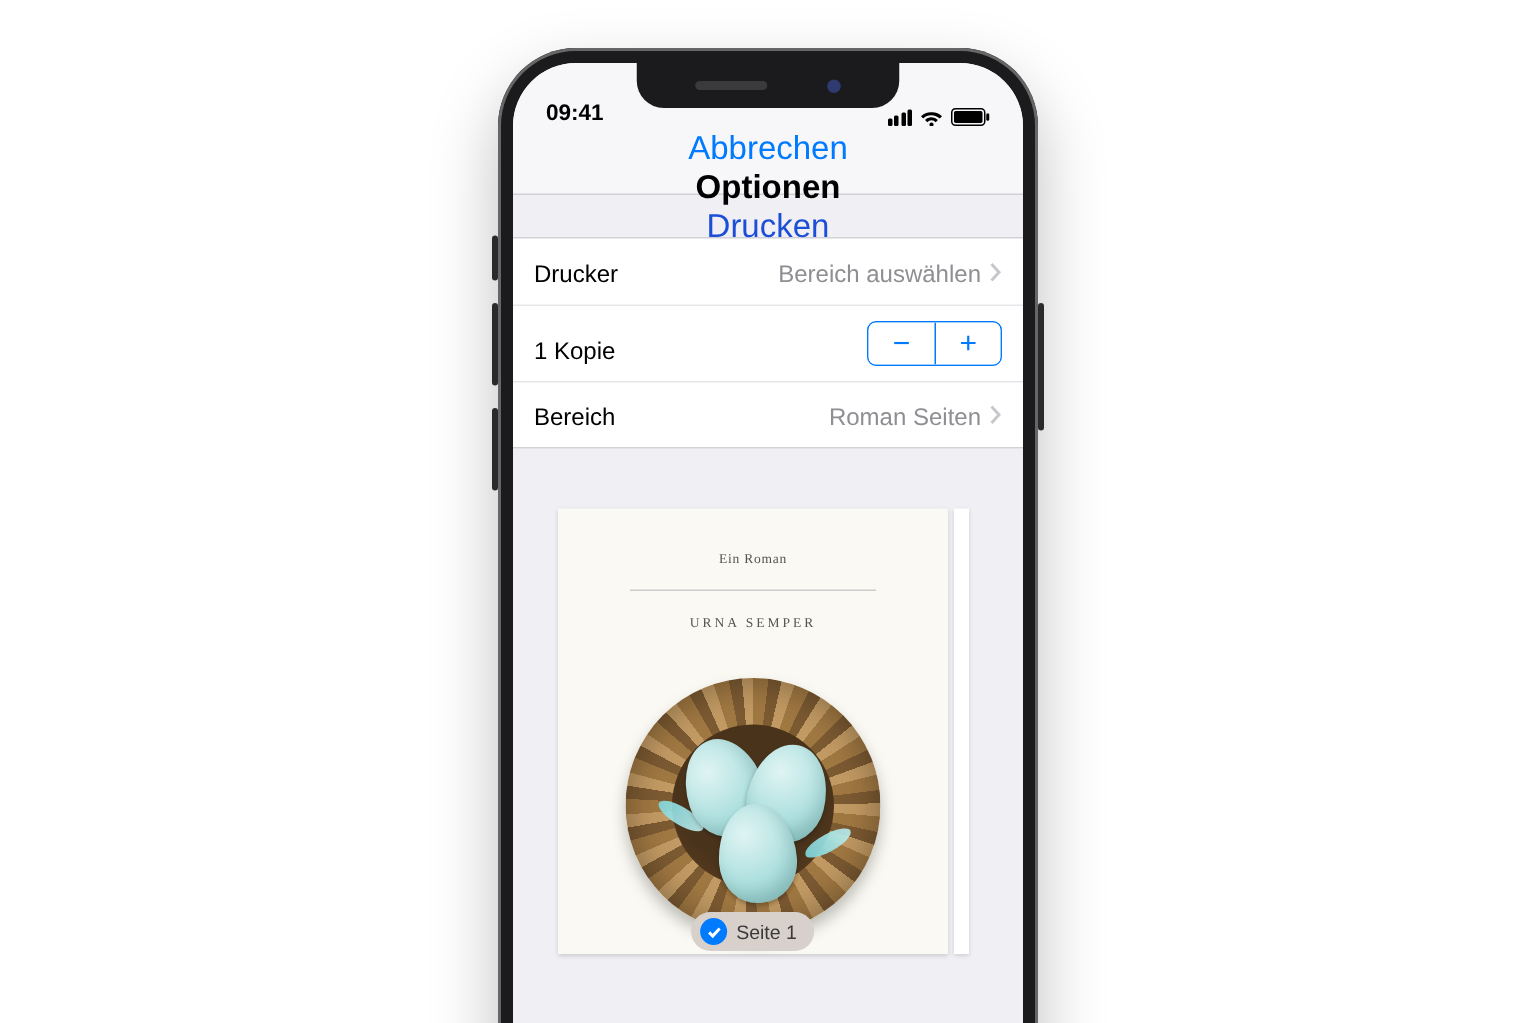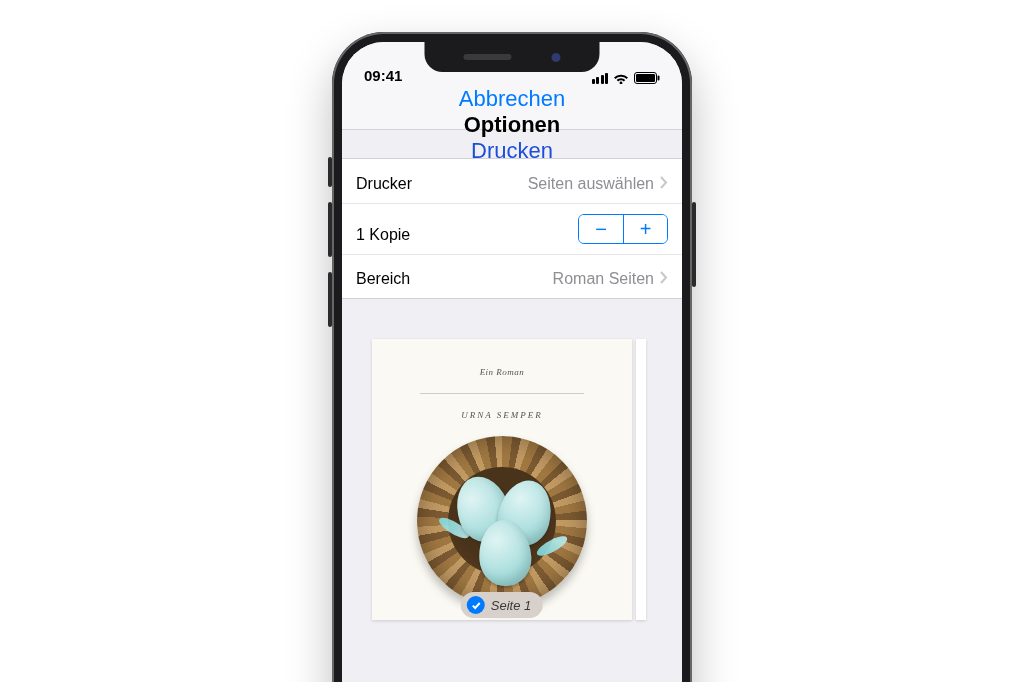--- a/index.html
+++ b/index.html
@@ -145,21 +145,20 @@
     line-height:1;
     cursor:pointer;
   }
   .stepper button + button { border-left:1px solid #007aff; }
 
   
   .preview-area {
     padding: 40px 30px 0;
     display:flex;
     gap:4px;
-    font-style:italic;
   }
   .page-thumb {
     flex:0 0 260px;
     background:#faf9f3;
     box-shadow:0 1px 3px rgba(0,0,0,.15);
     position:relative;
     padding:28px 18px 14px;
     text-align:center;
     font-family:Georgia, "Times New Roman", serif;
   }
@@ -171,21 +170,21 @@
   .doc-sub { font-size:9px; letter-spacing:.5px; color:#555; }
   .doc-title {
     font-family:"Arial Black","Helvetica Neue",sans-serif;
     font-weight:800;
     font-size:27px;
     letter-spacing:1px;
     color:#2b2b2b;
     margin-top:6px;
   }
   .doc-hr { height:1px; background:#ccc; margin:16px 30px; }
-  .doc-author { font-size:9px; letter-spacing:2px; color:#555; margin-bottom:16px; }
+  .doc-author { font-size:9px; letter-spacing:2px; color:#555; margin-bottom:32px; }
 
   
   .nest-wrap { display:flex; justify-content:center; }
   .nest {
     width:170px; height:170px; position:relative;
     border-radius:50%;
   }
   .nest-ring {
     position:absolute; inset:0;
     border-radius:50%;
@@ -281,21 +280,21 @@
       <span class="nav-left">Abbrechen</span>
       <span class="nav-title">Optionen</span>
       <span class="nav-right">Drucken</span>
     </div>
 
     <div class="settings-group">
 
       <div class="row">
         <span>Drucker</span>
         <span class="row-value">
-          <span>Seiten auswählen</span>
+          <span>Bereich auswählen</span>
           <span class="chevron">
             <svg width="8" height="13" viewBox="0 0 8 13">
                 <path fill="none" stroke="#c7c7cc" stroke-width="2" d="M1 1l5 5.5L1 12"></path>
               </svg>
           </span>
         </span>
       </div>
 
       <div class="row">
         <span>1 Kopie</span>

